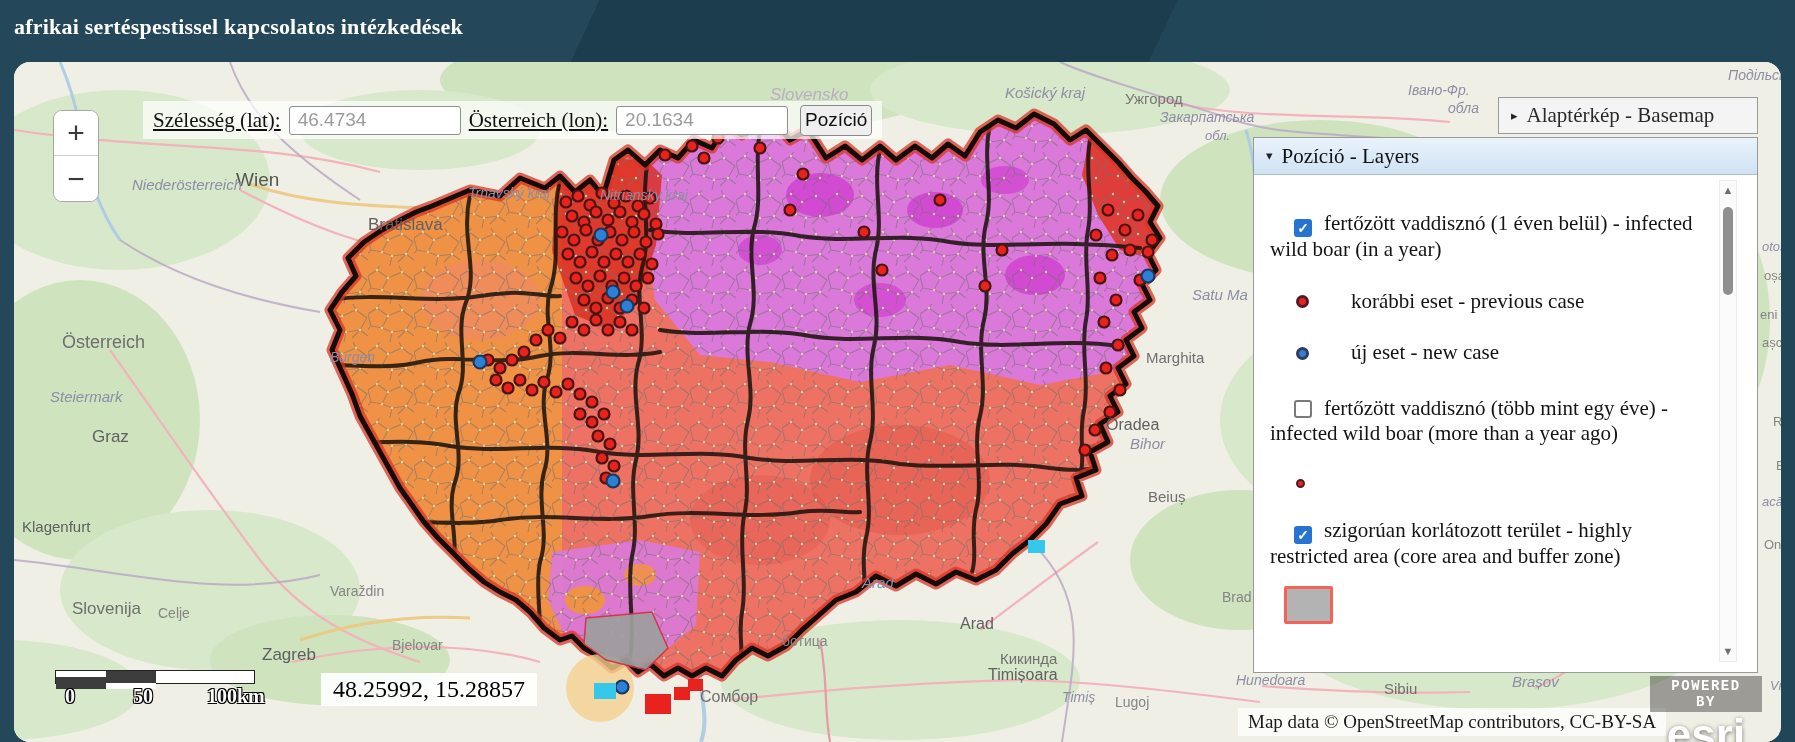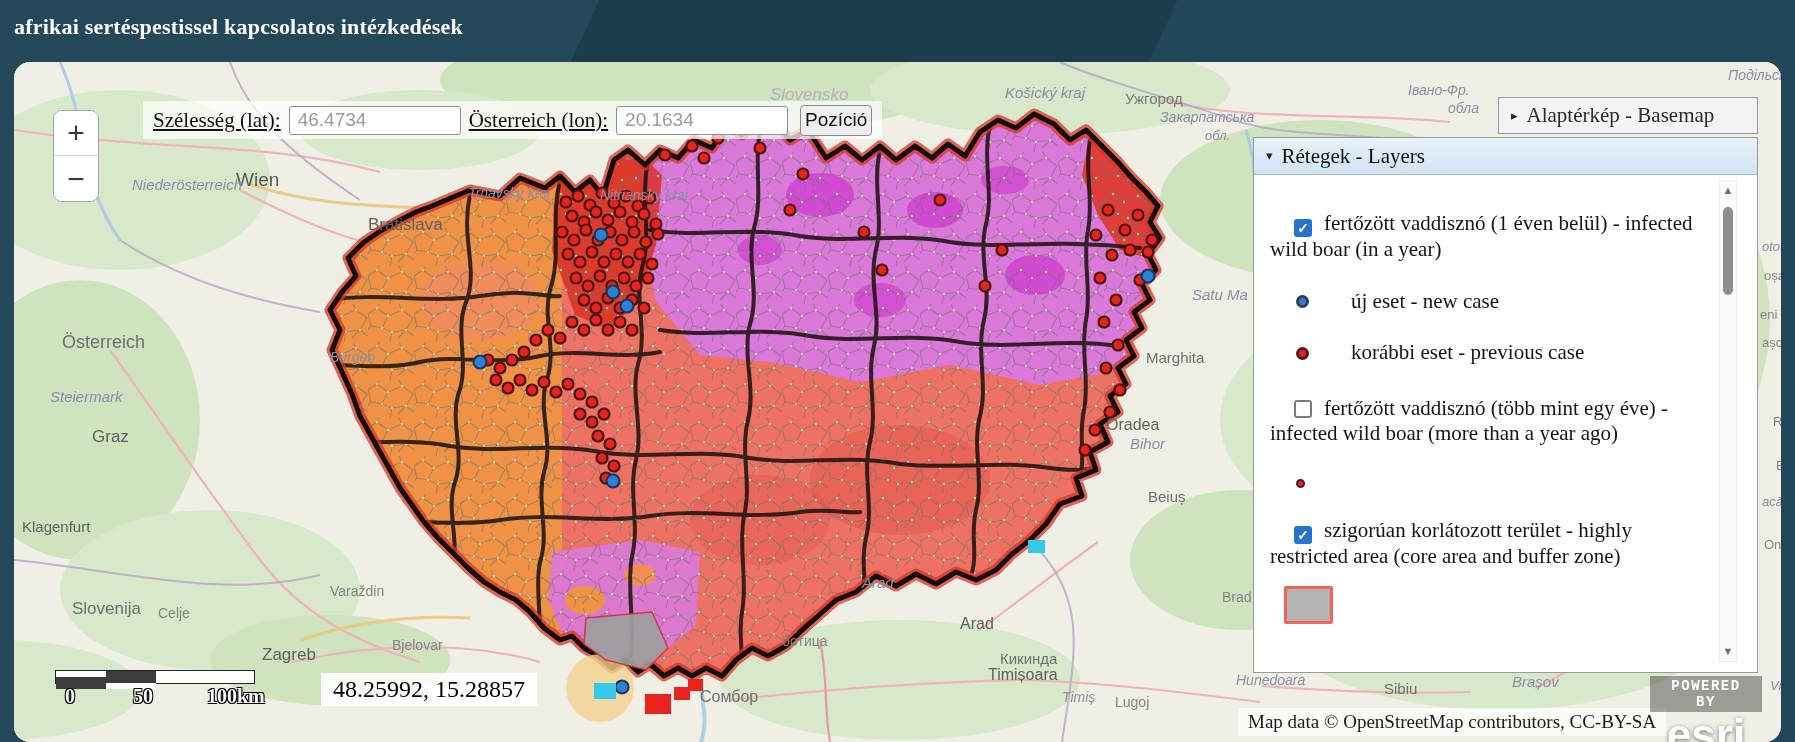--- a/index.html
+++ b/index.html
@@ -474,33 +474,33 @@
   </div>
 
   <div class="basemap-panel">
     <span class="arr">▸</span>
     <span>Alaptérkép - Basemap</span>
   </div>
 
   <div class="layers-panel">
     <div class="layers-head">
       <span class="arr">▾</span>
-      <span>Rétegek - Layers</span>
+      <span>Pozíció - Layers</span>
     </div>
     <div class="layers-body">
       <div class="lp-row">
         <span class="cb on">✓</span><span>fertőzött vaddisznó (1 éven belül) - infected wild boar (in a year)</span>
       </div>
       <div class="legend-row">
+        <span class="dotmark prev"></span>
+        <span>korábbi eset - previous case</span>
+      </div>
+      <div class="legend-row">
         <span class="dotmark new"></span>
         <span>új eset - new case</span>
-      </div>
-      <div class="legend-row">
-        <span class="dotmark prev"></span>
-        <span>korábbi eset - previous case</span>
       </div>
       <div class="lp-row" style="margin-top:30px">
         <span class="cb off"></span><span>fertőzött vaddisznó (több mint egy éve) - infected wild boar (more than a year ago)</span>
       </div>
       <div class="legend-row" style="margin-top:32px">
         <span class="dotmark prev small"></span>
         <span></span>
       </div>
       <div class="lp-row" style="margin-top:30px">
         <span class="cb on">✓</span><span>szigorúan korlátozott terület - highly restricted area (core area and buffer zone)</span>

